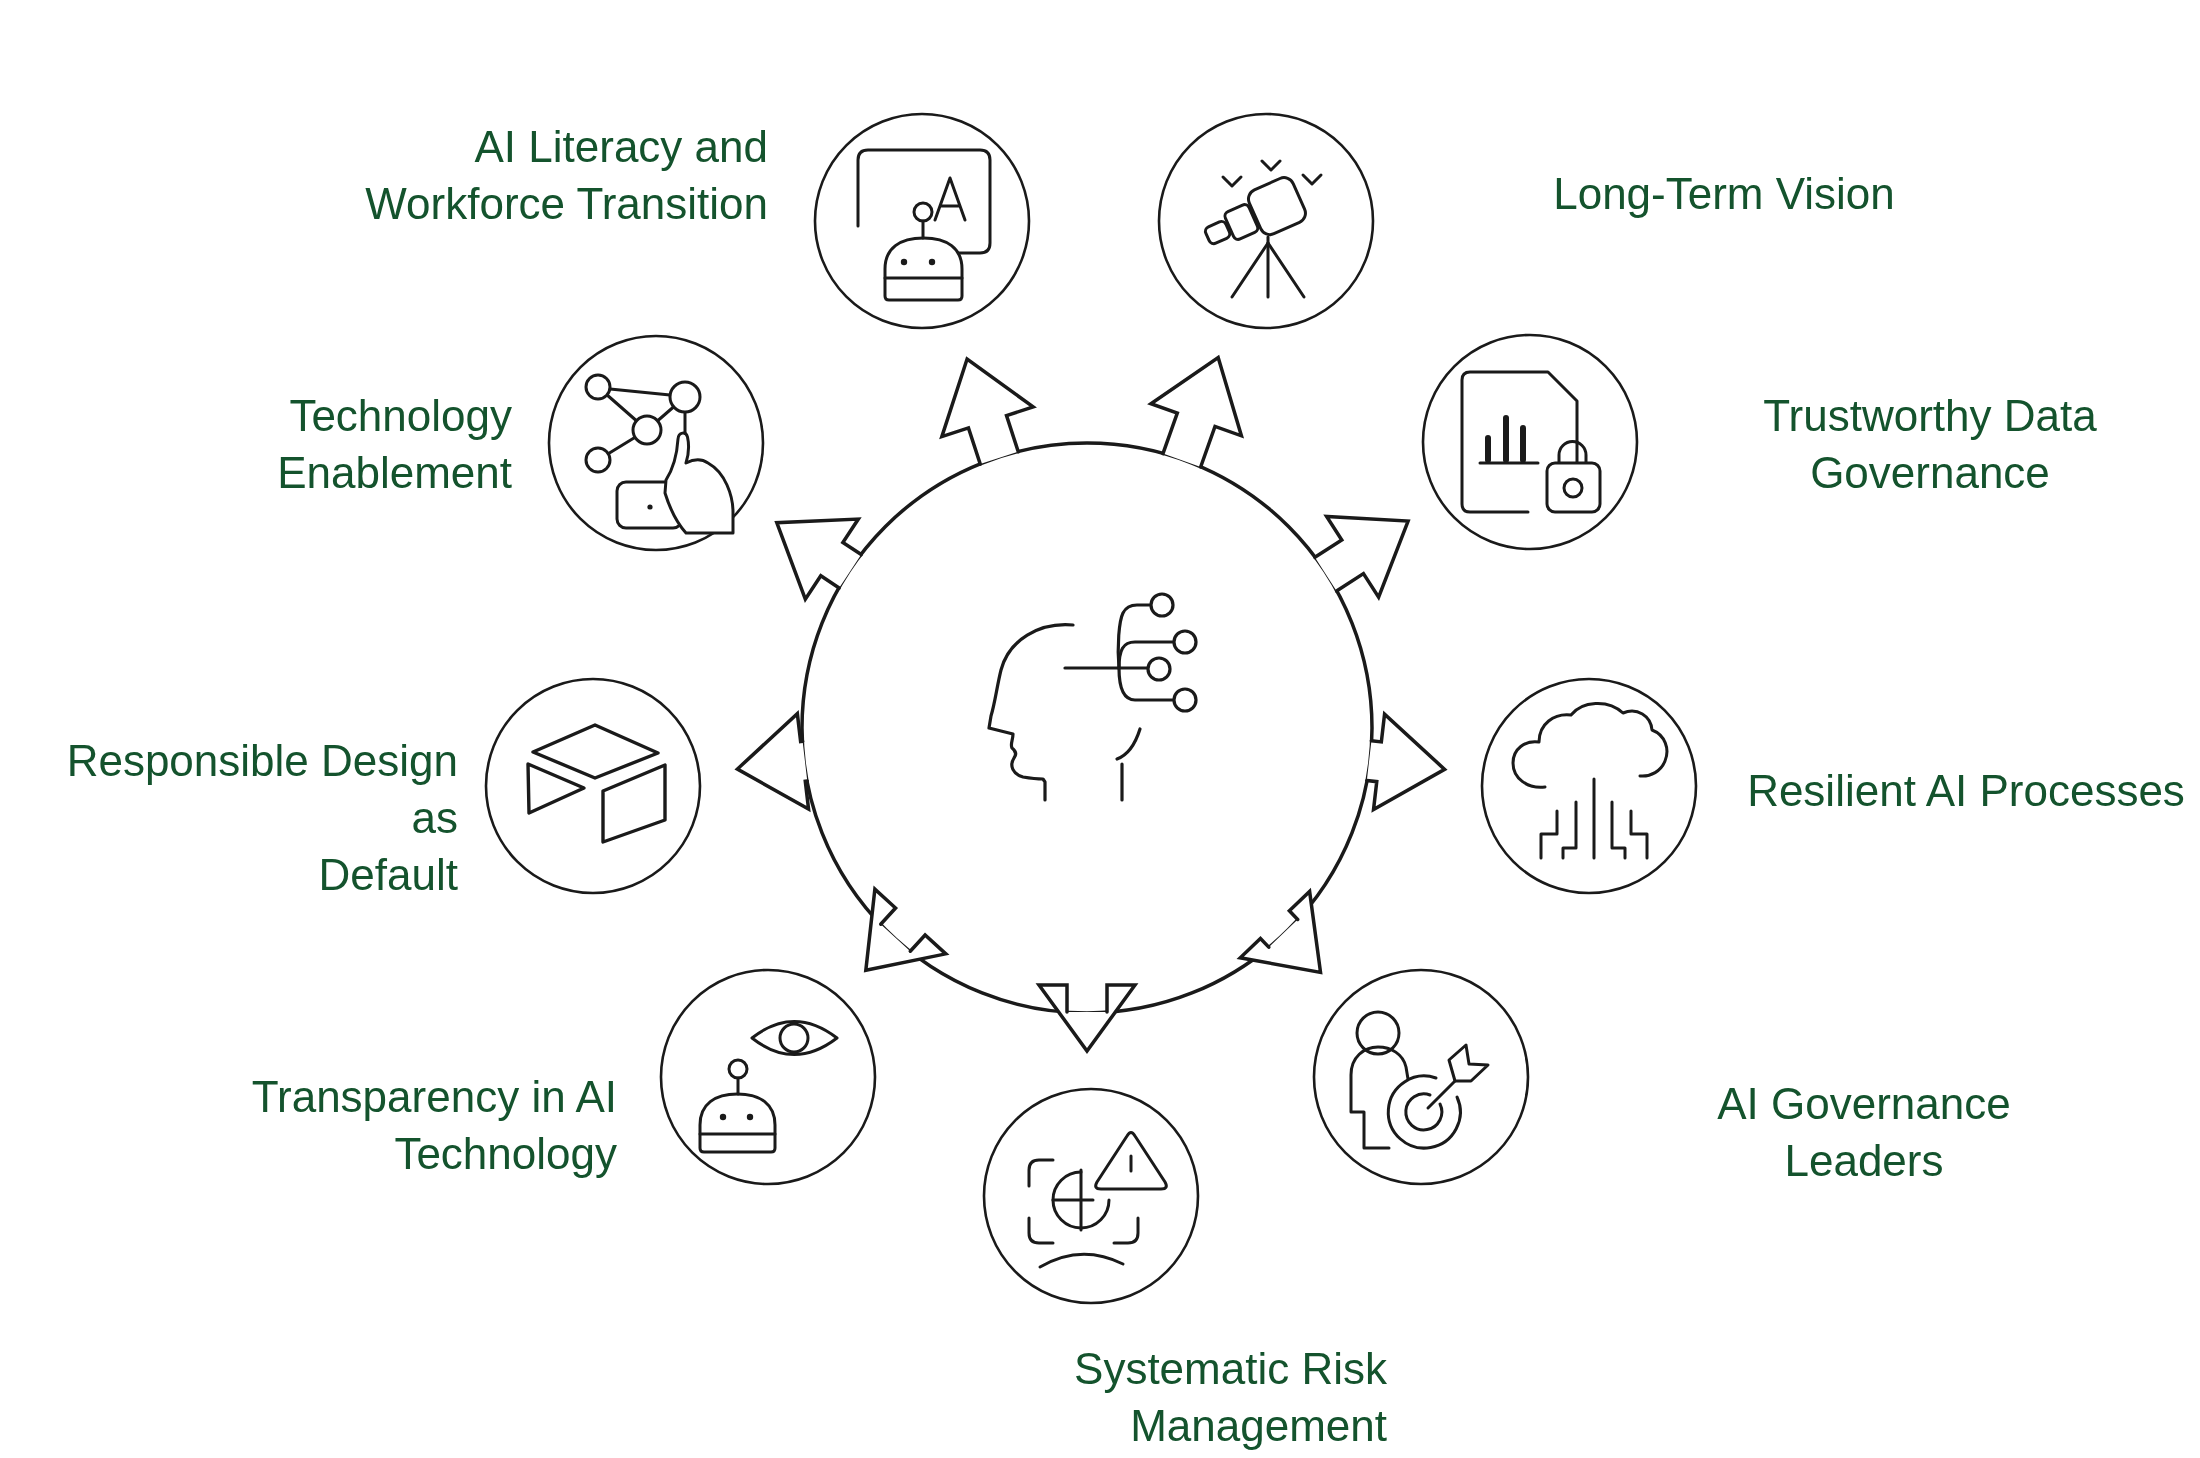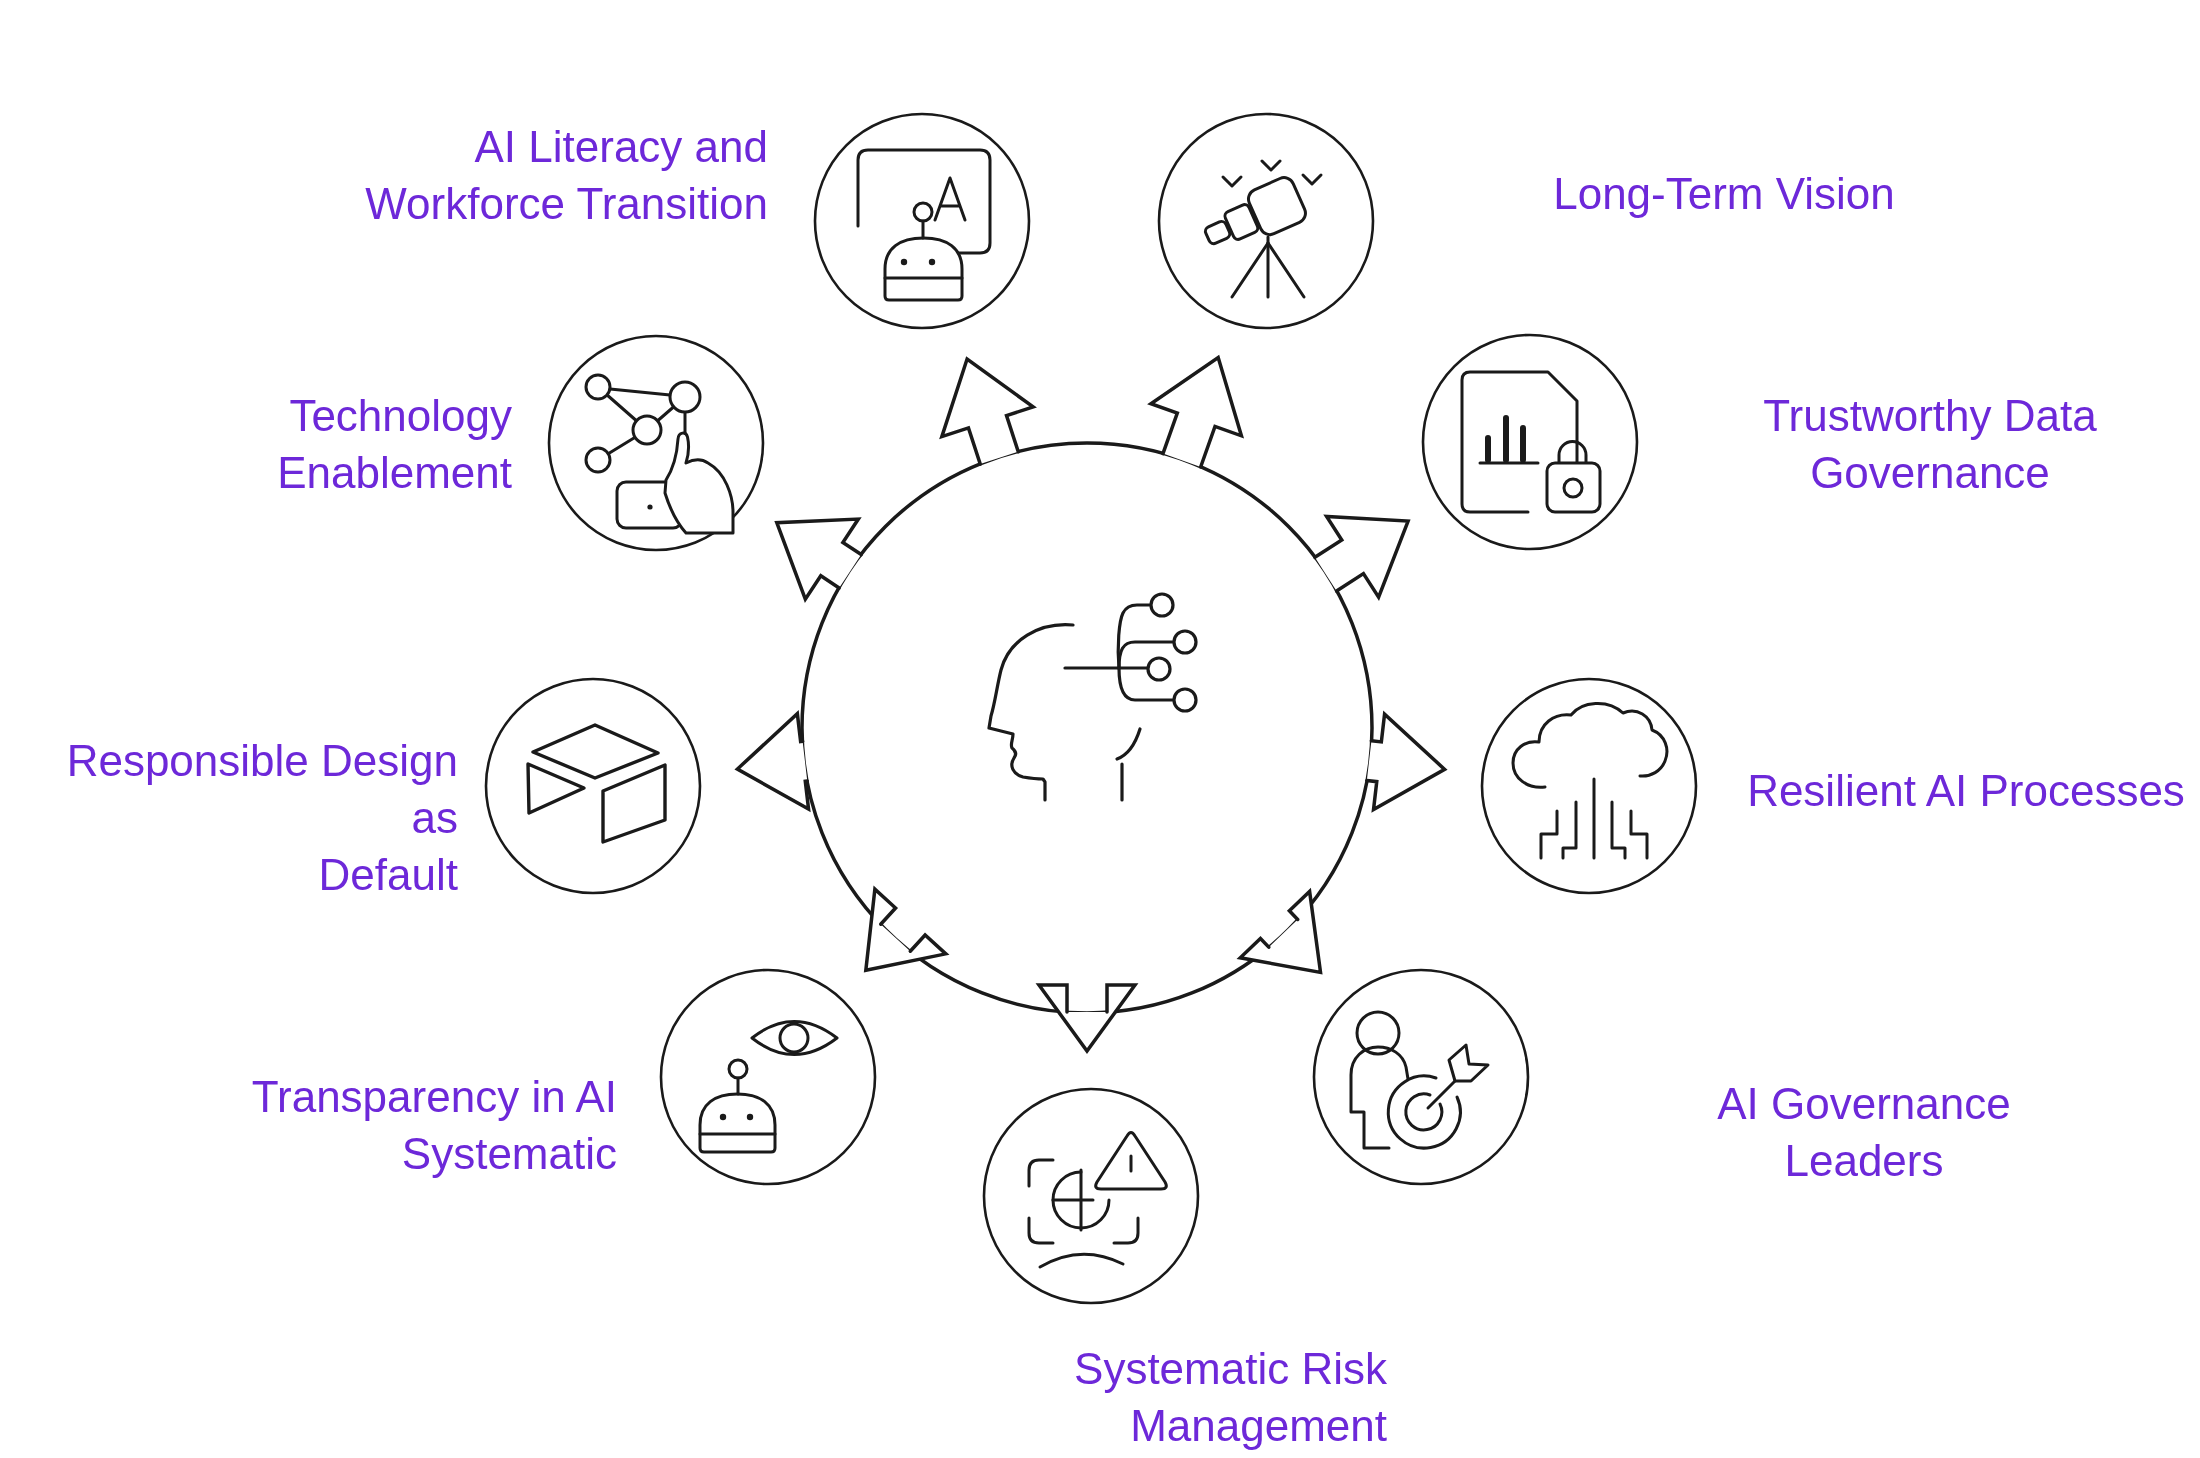--- a/index.html
+++ b/index.html
@@ -1,18 +1,18 @@
 <!DOCTYPE html>
 <html><head>
 <meta charset="utf-8">
 <style>
   html,body{margin:0;padding:0;background:#ffffff;}
   #canvas{position:relative;width:2200px;height:1458px;background:#ffffff;overflow:hidden;
           font-family:"Liberation Sans", sans-serif;color:#1d1d1d;}
-  .label{position:absolute;font-size:44px;line-height:57px;white-space:pre-line;color:#6d28d9;}
+  .label{position:absolute;font-size:44px;line-height:57px;white-space:pre-line;color:#14532d;}
   .r{text-align:right;} .l{text-align:center;} .c{text-align:right;}
   .sat{position:absolute;width:220px;height:220px;}
   .sat svg{display:block;width:220px;height:220px;}
   svg path, svg circle, svg rect, svg line{vector-effect:none;}
 </style>
 </head>
 <body>
 
 <div id="canvas">
 
@@ -178,19 +178,19 @@
 Workforce Transition</div>
   <div class="label l" style="left:1424px;top:165px;width:600px">Long-Term Vision</div>
   <div class="label r" style="left:112px;top:387px;width:400px">Technology
 Enablement</div>
   <div class="label r" style="left:8px;top:732px;width:450px">Responsible Design as
 Default</div>
   <div class="label l" style="left:1680px;top:387px;width:500px">Trustworthy Data
 Governance</div>
   <div class="label l" style="left:1736px;top:762px;width:460px">Resilient AI Processes</div>
   <div class="label r" style="left:217px;top:1068px;width:400px">Transparency in AI
-Systematic</div>
+Technology</div>
   <div class="label l" style="left:1639px;top:1075px;width:450px">AI Governance
 Leaders</div>
   <div class="label c" style="left:787px;top:1340px;width:600px">Systematic Risk
 Management</div>
 
 </div>
 
 </body></html>

